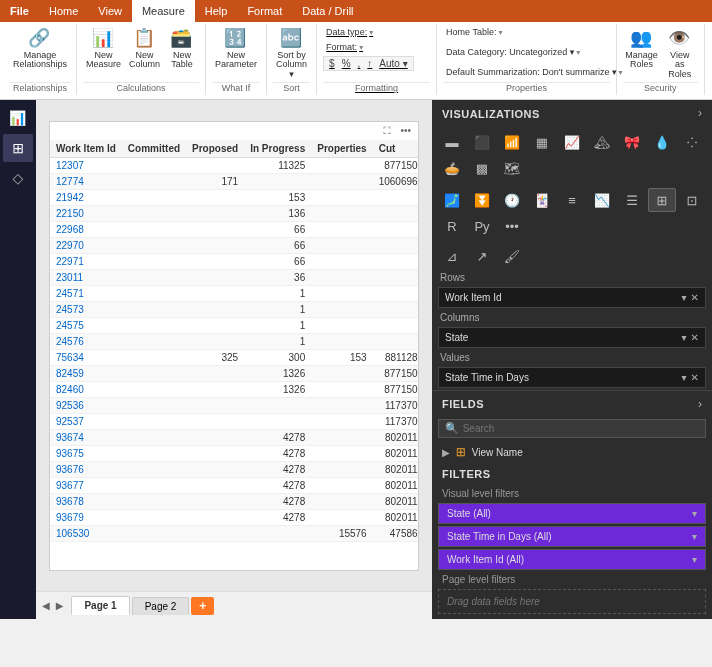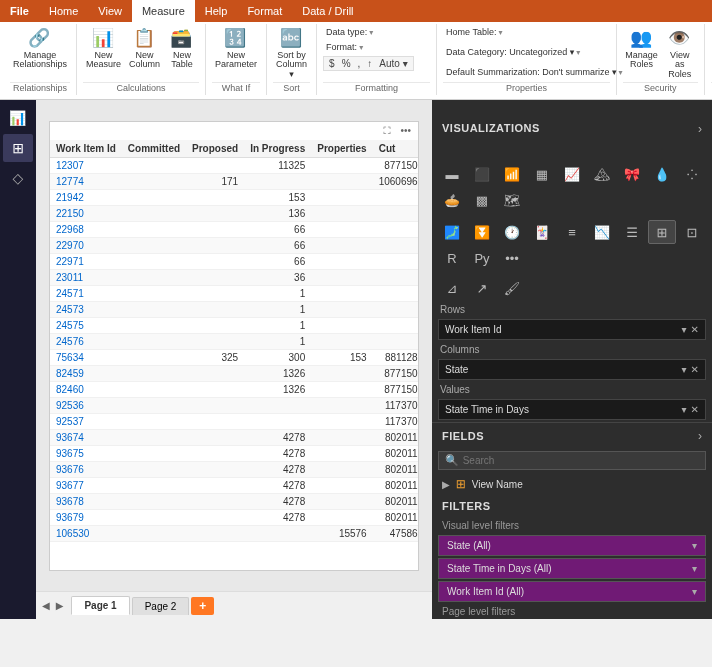--- a/index.html
+++ b/index.html
@@ -40,21 +40,21 @@
     .page-tab.active { background: white; border-bottom: 1px solid white; color: #333; font-weight: 600; }
     .page-tab-add { padding: 2px 8px; background: #ff7722; color: white; border: none; cursor: pointer; border-radius: 2px; font-size: 12px; font-weight: bold; }
     .nav-arrows { display: flex; gap: 2px; margin-right: 4px; }
     .nav-arrow { font-size: 10px; color: #666; cursor: pointer; padding: 2px; }
 
     
     .right-panel { width: 280px; background: #2d2d2d; display: flex; flex-direction: column; overflow: hidden; }
 
     
     .viz-section { background: #2d2d2d; border-bottom: 1px solid #444; }
-    .viz-header { display: flex; align-items: flex-start; justify-content: space-between; padding: 22px 10px; cursor: pointer; }
+    .viz-header { display: flex; align-items: flex-end; justify-content: space-between; padding: 6px 10px; cursor: pointer; }
     .viz-title { color: #ddd; font-size: 11px; font-weight: 600; letter-spacing: 0.5px; }
     .viz-expand { color: #aaa; font-size: 12px; }
     .viz-icons-grid { display: flex; flex-wrap: wrap; padding: 4px 6px; gap: 2px; }
     .viz-icon { width: 28px; height: 24px; display: flex; align-items: center; justify-content: center; cursor: pointer; border-radius: 2px; color: #bbb; font-size: 13px; }
     .viz-icon.active { background: #444; border: 1px solid #666; }
     .viz-icon-row { display: flex; align-items: center; padding: 2px 6px; gap: 2px; }
 
     
     .fields-section { background: #2d2d2d; flex-shrink: 0; }
     .fields-header { display: flex; align-items: center; justify-content: space-between; padding: 6px 10px; }
@@ -68,21 +68,21 @@
     .drop-zone { margin: 2px 6px; background: #1a1a1a; border: 1px solid #444; padding: 4px 6px; display: flex; align-items: center; justify-content: space-between; }
     .drop-zone-label { color: #ddd; font-size: 10px; }
     .drop-zone-icons { display: flex; gap: 4px; }
     .drop-zone-icon { color: #aaa; font-size: 10px; cursor: pointer; }
 
     
     .filters-section { background: #2d2d2d; flex-shrink: 0; }
     .filters-header { padding: 6px 10px; }
     .filters-title { color: #ddd; font-size: 11px; font-weight: 600; letter-spacing: 0.5px; }
     .filter-label { color: #999; font-size: 10px; padding: 2px 10px; }
-    .filter-item { margin: 2px 6px; background: #701a75; border: 1px solid #555; padding: 4px 8px; display: flex; align-items: center; justify-content: space-between; cursor: pointer; }
+    .filter-item { margin: 2px 6px; background: #6d28d9; border: 1px solid #555; padding: 4px 8px; display: flex; align-items: center; justify-content: space-between; cursor: pointer; }
     .filter-item-label { color: #ddd; font-size: 10px; }
     .filter-item-icon { color: #aaa; font-size: 10px; }
     .drag-zone { margin: 2px 6px; border: 1px dashed #555; padding: 6px 8px; color: #777; font-size: 10px; font-style: italic; }
 
     
     .ribbon-outer { background: white; border-bottom: 1px solid #d0d0d0; }
     .ribbon-content { display: flex; align-items: stretch; padding: 2px 4px 4px 4px; background: white; min-height: 76px; }
     .rg { border-right: 1px solid #e0e0e0; padding: 0 6px 0 6px; display: flex; flex-direction: column; }
     .rg-btns { display: flex; gap: 2px; flex: 1; align-items: flex-start; padding-top: 2px; }
     .rg-label { font-size: 9px; color: #666; text-align: center; padding-bottom: 2px; border-top: 1px solid #e8e8e8; margin-top: auto; }
@@ -152,21 +152,21 @@
     <div class="rg">
       <div class="rg-btns">
         <div class="rb">
           <span class="ri">🔤</span>
           <span class="rl">Sort by<br>Column ▾</span>
         </div>
       </div>
       <div class="rg-label">Sort</div>
     </div>
 
-    <div class="rg" style="min-width:120px;">
+    <div class="rg" style="min-width:120px;text-decoration:underline;">
       <div class="rg-btns" style="flex-direction:column; gap:3px;">
         <div class="rb-sm">
           <span class="rl">Data type:</span>
           <span class="dropdown-arrow">▾</span>
         </div>
         <div class="rb-sm">
           <span class="rl">Format:</span>
           <span class="dropdown-arrow">▾</span>
         </div>
         <div class="format-btns">

